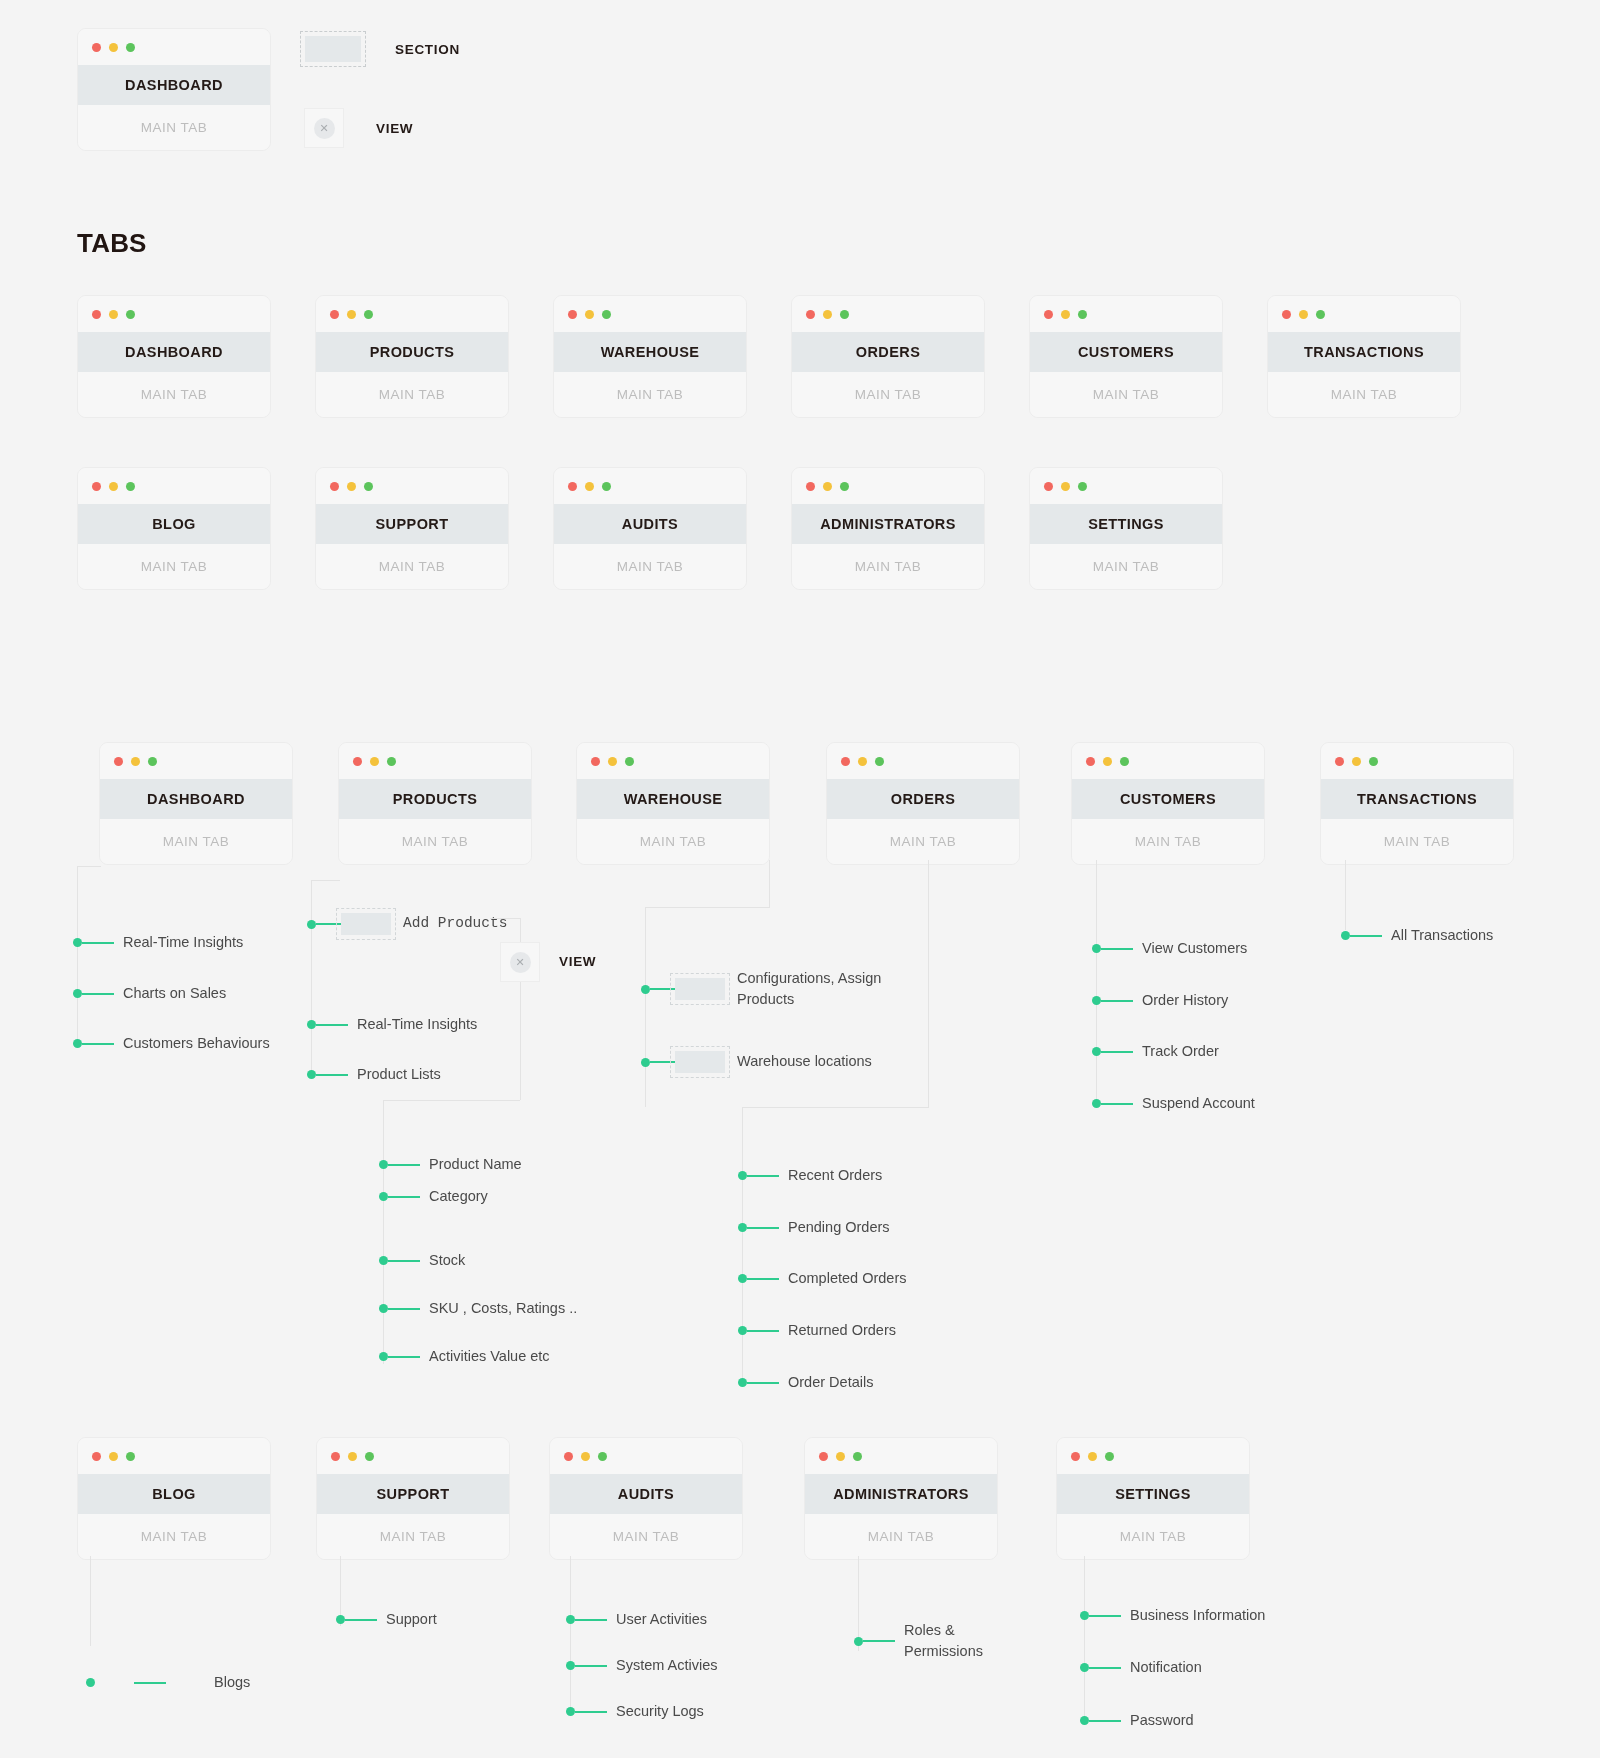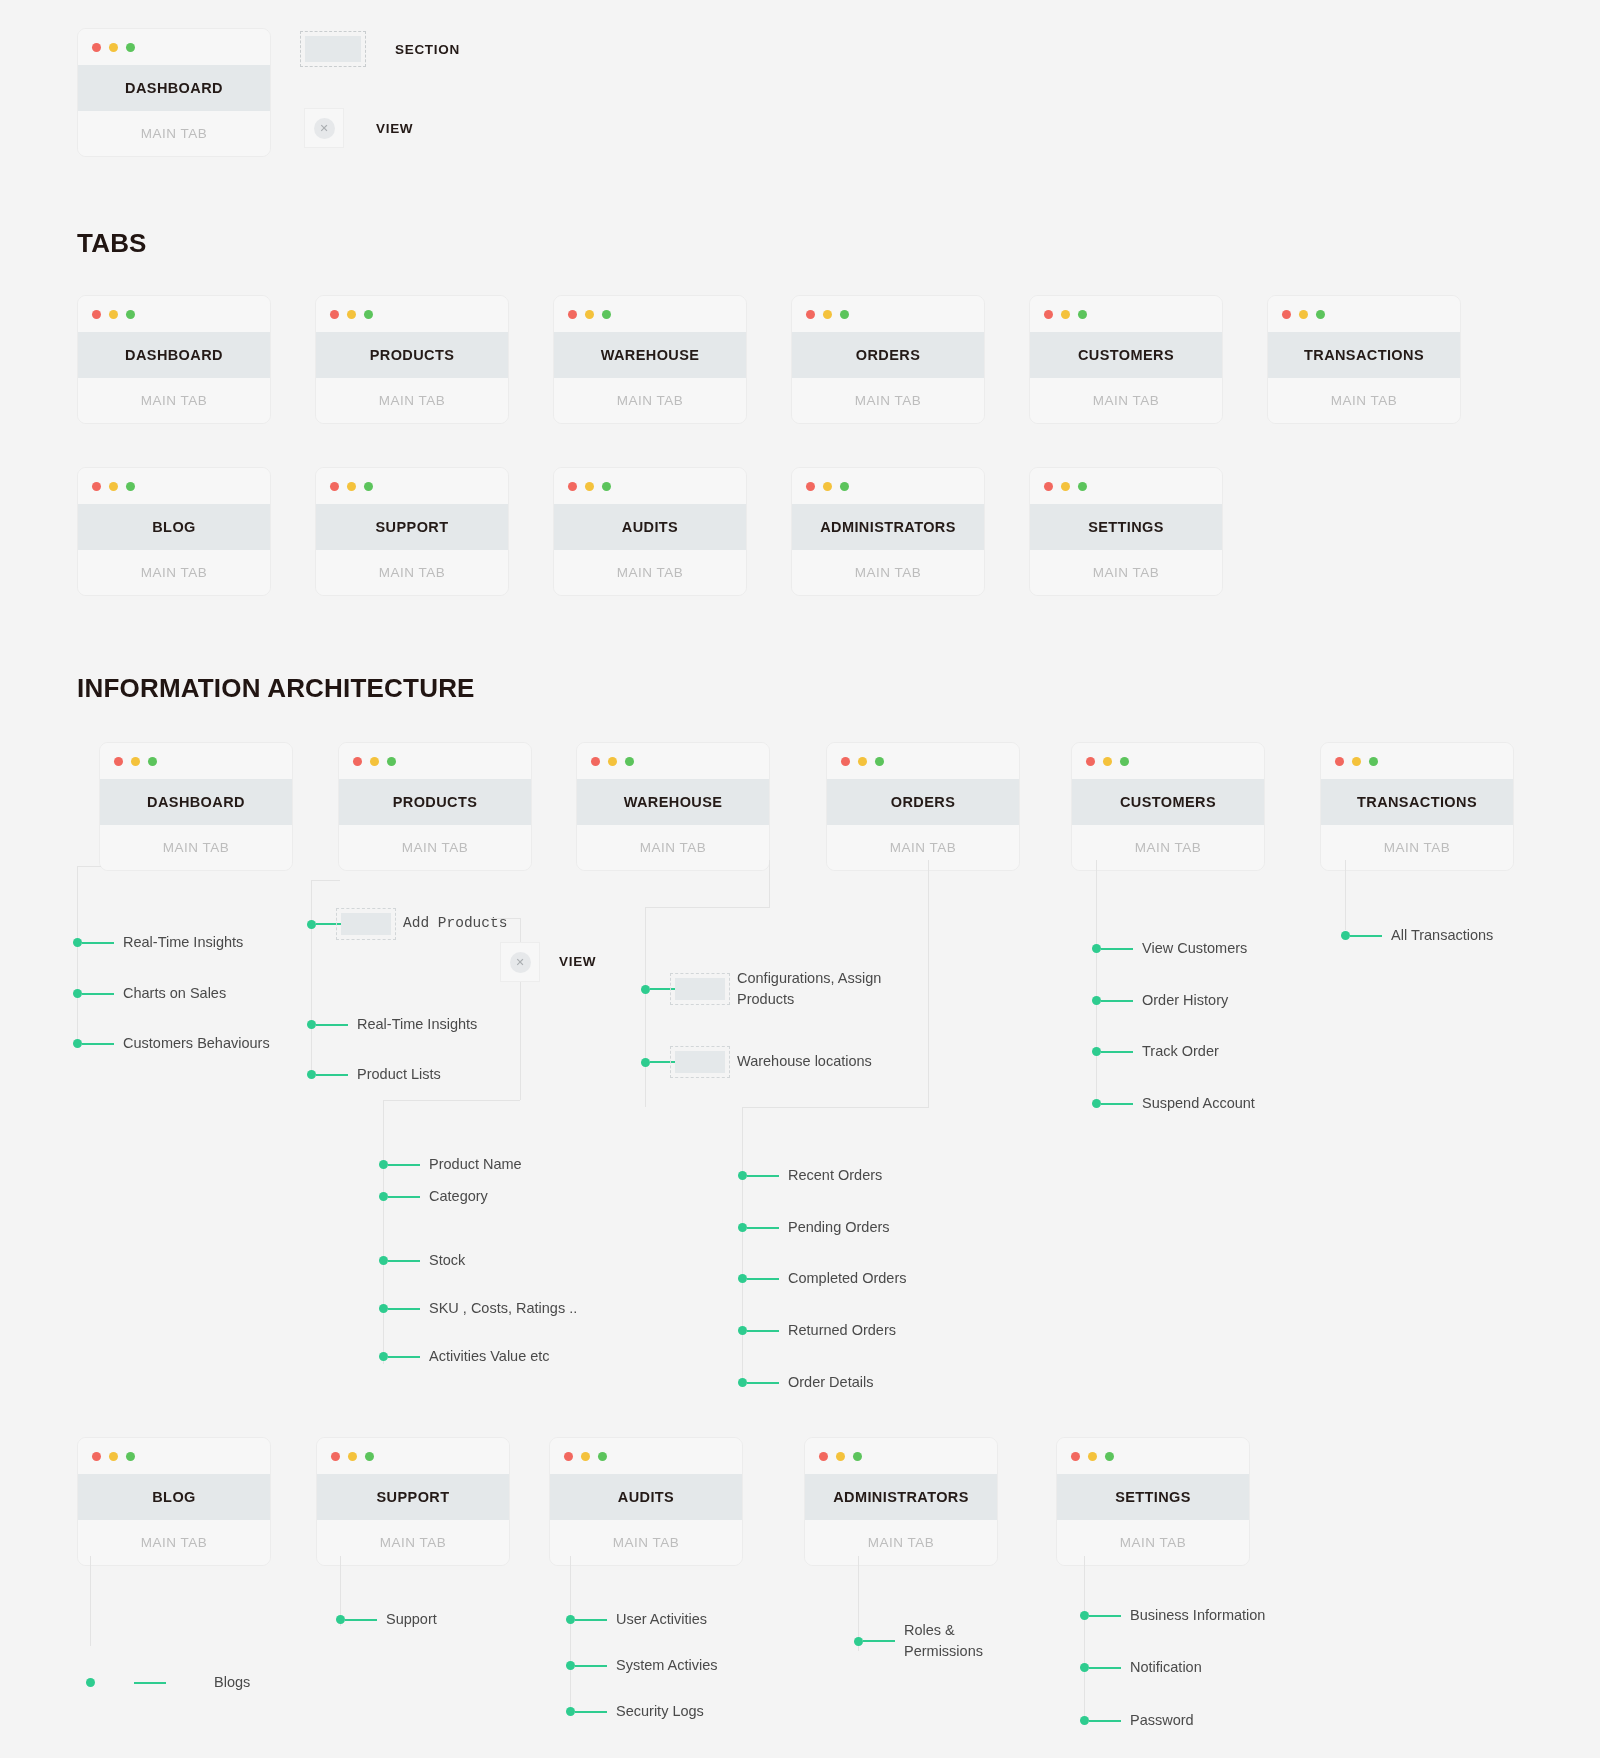--- a/index.html
+++ b/index.html
@@ -44,21 +44,21 @@
     background: #e4e8ea;
     color: #241a17;
     font-size: 14.5px;
     font-weight: bold;
     letter-spacing: .4px;
     text-align: center;
     line-height: 1;
     display: flex;
     align-items: center;
     justify-content: center;
-    height: 46px;
+    height: 40px;
   }
   .card-sub {
     color: #bdbdbd;
     font-size: 13.5px;
     letter-spacing: .5px;
     text-align: center;
     display: flex;
     align-items: center;
     justify-content: center;
     height: 45px;
@@ -251,21 +251,20 @@
   <div class="card" style="left:1029px; top:467px; width:194px;">
     <div class="card-bar">
       <span class="dot red"></span>
       <span class="dot yellow"></span>
       <span class="dot green"></span>
     </div>
     <div class="card-title">SETTINGS</div>
     <div class="card-sub">MAIN TAB</div>
   </div>
 
-  <div class="heading" style="left:77px; top:673px;">INFORMATION ARCHITECTURE</div>
 
   <div class="card" style="left:99px; top:742px; width:194px;">
     <div class="card-bar">
       <span class="dot red"></span>
       <span class="dot yellow"></span>
       <span class="dot green"></span>
     </div>
     <div class="card-title">DASHBOARD</div>
     <div class="card-sub">MAIN TAB</div>
   </div>

